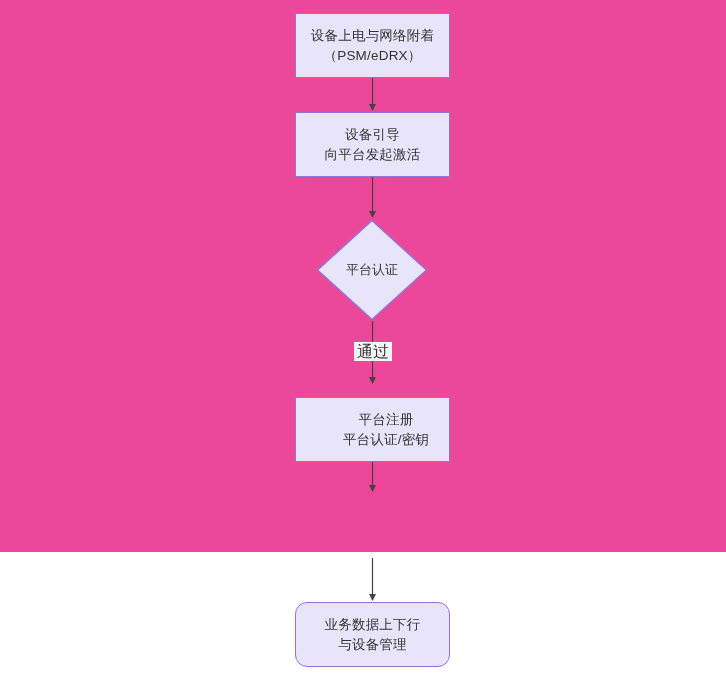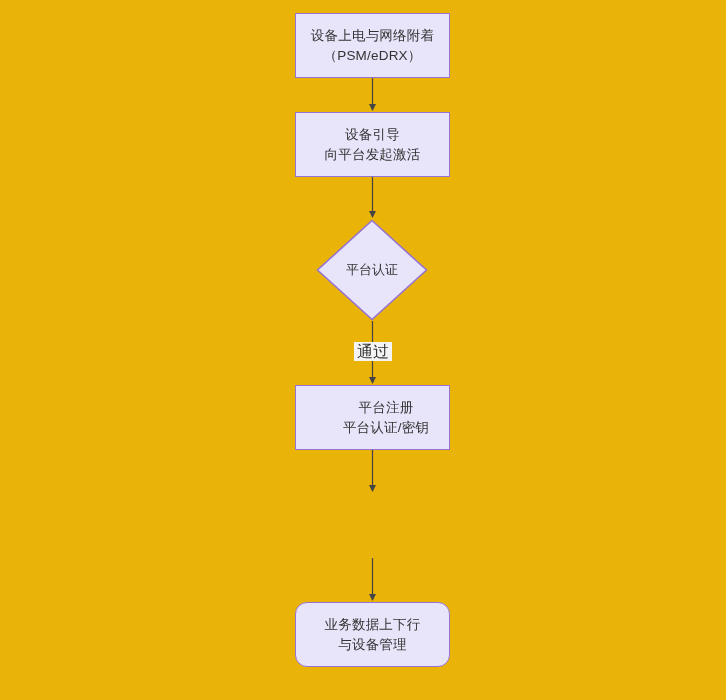--- a/index.html
+++ b/index.html
@@ -10,22 +10,22 @@
   }
   body {
     width: 726px;
     height: 700px;
     font-family: "Liberation Sans", "DejaVu Sans", sans-serif;
     overflow: hidden;
   }
   #flow-canvas {
     position: relative;
     width: 726px;
-    height: 700px;
-    background: #eab308;
+    height: 552px;
+    background: #ec4899;
   }
   .node {
     position: absolute;
     box-sizing: border-box;
     display: flex;
     flex-direction: column;
     align-items: center;
     justify-content: center;
   }
   .node-rect {
@@ -124,21 +124,21 @@
 
   <div class="diamond-wrap">
     <svg width="112" height="102" viewBox="0 0 112 102" xmlns="http://www.w3.org/2000/svg">
       <polygon points="56,1.5 110.5,51 56,100.5 1.5,51" fill="#e8e4fa" stroke="#9673d3" stroke-width="1.6"></polygon>
     </svg>
     <div class="diamond-label">平台认证</div>
   </div>
 
   <div class="edge-label" style="left:354px; top:342px;">通过</div>
 
-  <div class="node node-rect" style="top:385px;padding-left:27px;">
+  <div class="node node-rect" style="top:397px;padding-left:27px;">
     <div class="node-text">平台注册</div>
     <div class="node-text">平台认证/密钥</div>
   </div>
 
 
   <div class="node node-rect" style="top:602px;border-radius:12px;">
     <div class="node-text">业务数据上下行</div>
     <div class="node-text">与设备管理</div>
   </div>
 

